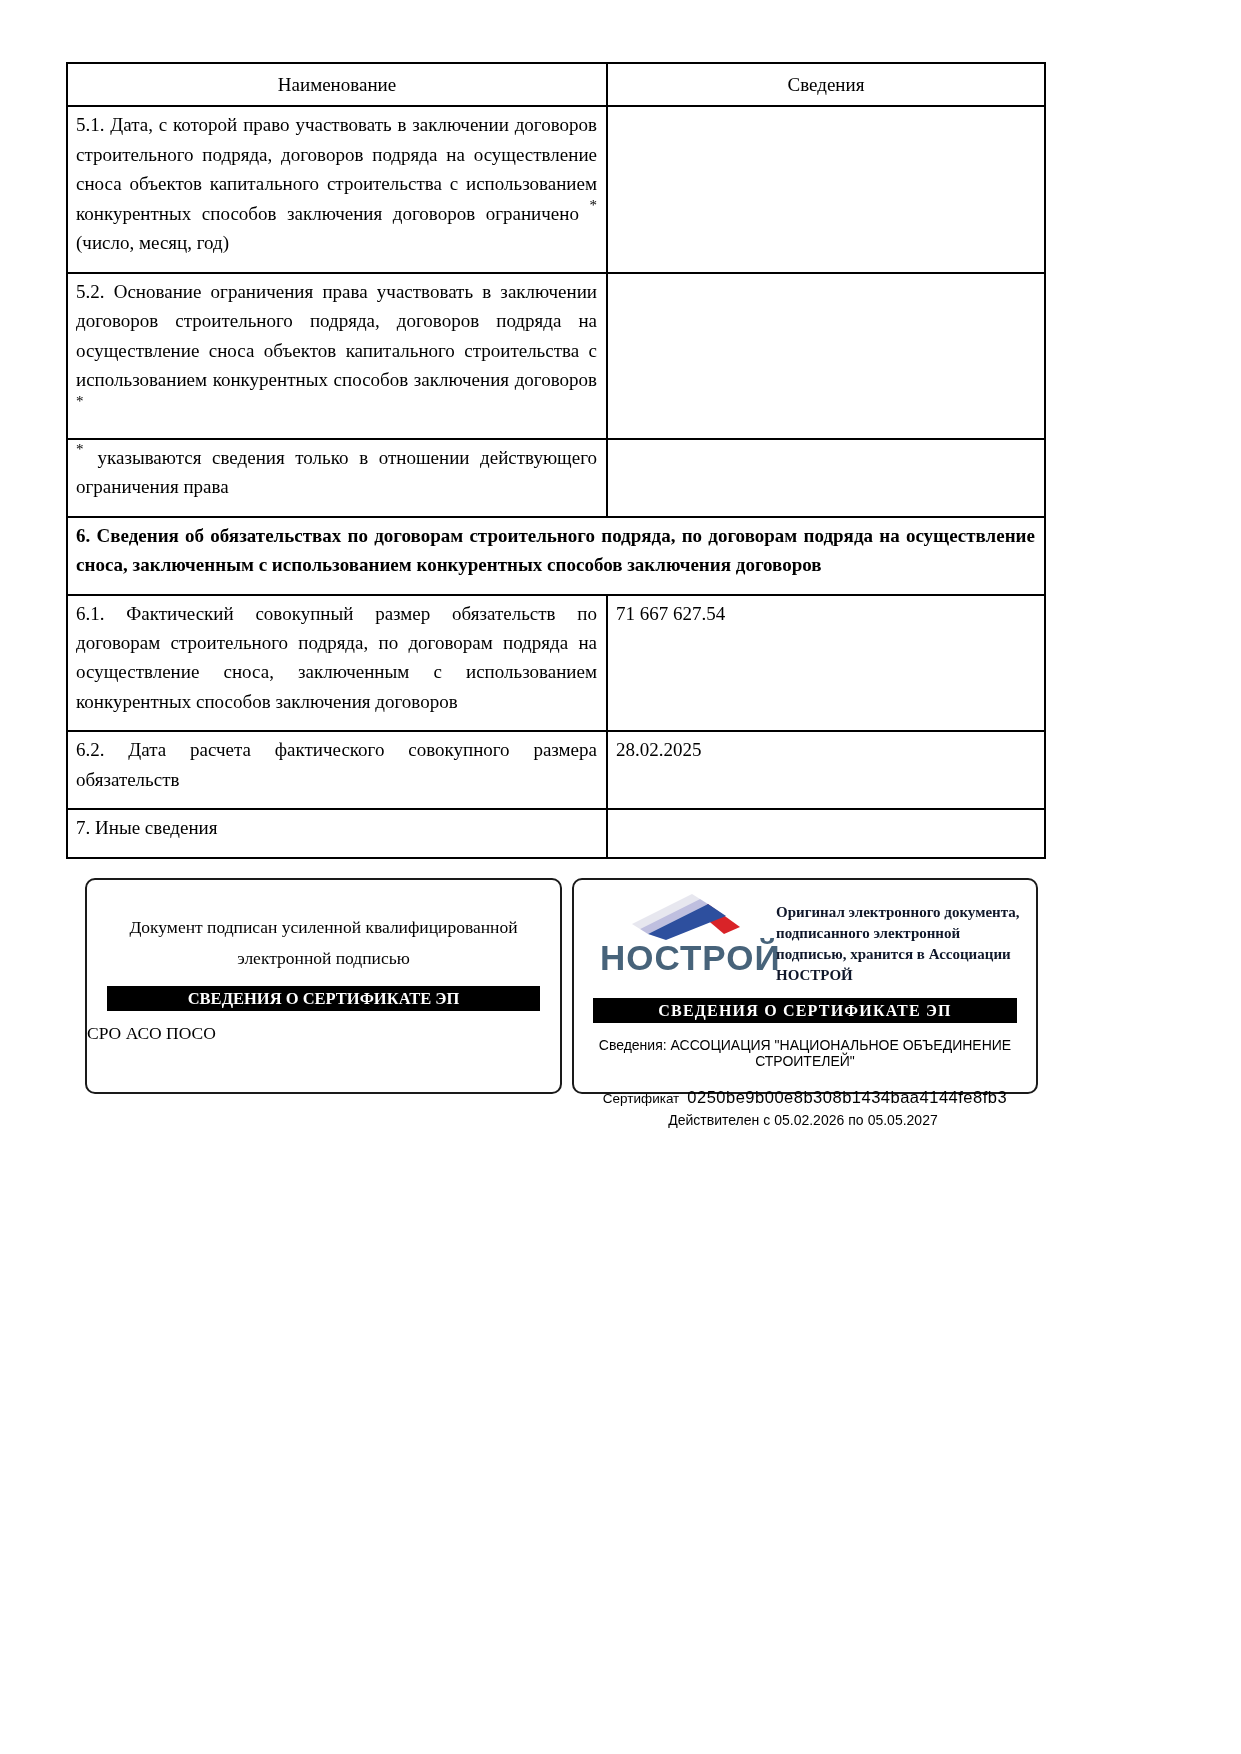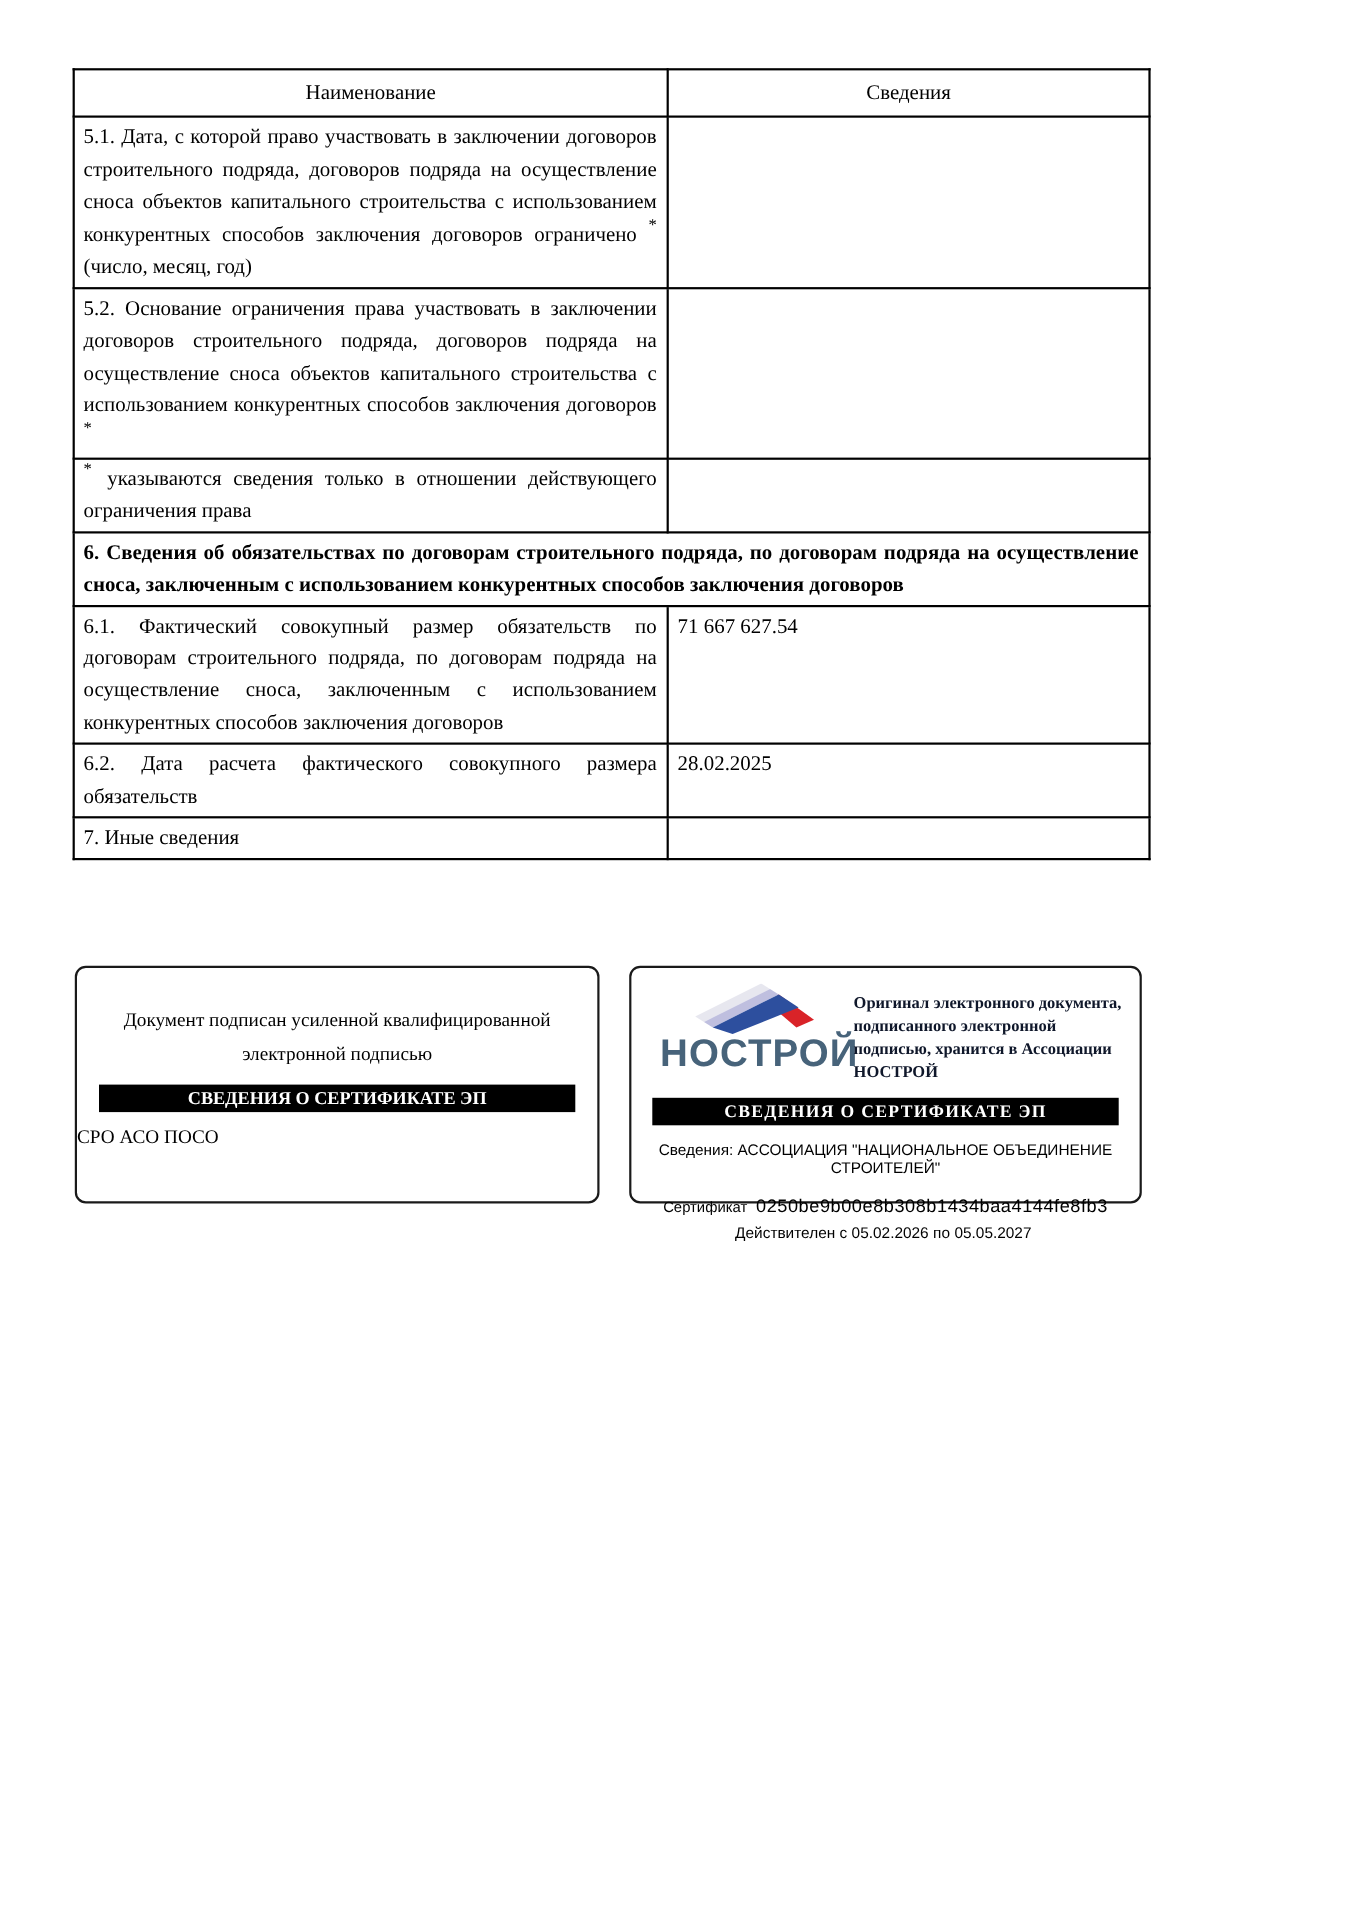--- a/index.html
+++ b/index.html
@@ -3,34 +3,34 @@
 <meta charset="utf-8">
 <style>
   html,body{margin:0;padding:0;background:#fff;}
   .page{position:relative;width:1241px;height:1684px;background:#fff;
         font-family:"Liberation Serif",serif;color:#000;overflow:hidden;text-decoration:underline;}
 
   
   table.doc{position:absolute;left:66px;top:62px;width:978px;
             border-collapse:collapse;table-layout:fixed;}
   table.doc th, table.doc td{border:2px solid #000;vertical-align:top;
-            font-size:19px;line-height:1.55;padding:3px 9px 3px 8px;}
+            font-size:19px;line-height:1.55;padding:3px 9px 14px 8px;}
   table.doc col.c-name{width:540px;}
   table.doc col.c-val{width:438px;}
   table.doc th{font-weight:normal;text-align:center;padding:6px 8px;}
   td.name{text-align:justify;}
   td.val{vertical-align:middle;font-size:19px;}
   td.section{font-weight:bold;text-align:justify;line-height:1.8;padding:2px 8px;}
   sup.mark{font-size:15px;line-height:0;position:relative;top:-2px;}
   td.footnote sup.mark{margin-right:14px;}
 
   
   .sig-row{position:absolute;top:878px;left:0;width:1241px;}
   .sig-box{position:absolute;border:2.5px solid #1a1a1a;border-radius:10px;background:#fff;}
-  .sig-left{left:68px;width:473px;height:212px;}
+  .sig-left{left:85px;width:473px;height:212px;}
   .sig-right{left:572px;width:462px;height:212px;border-width:2px;}
 
   .sig-left .title{margin:32px 24px 0;text-align:center;font-size:17.5px;line-height:1.75;}
   .black-bar{background:#000;color:#fff;font-weight:bold;text-align:center;
              font-size:16.5px;line-height:25px;height:25px;}
   .sig-left .black-bar{margin:13px 20px 0;}
   .sig-left .org{margin-top:12px;font-size:17.5px;}
 
   .sig-right .top{display:flex;align-items:flex-start;padding:14px 14px 0 26px;}
   .logo{width:150px;flex:0 0 150px;}

